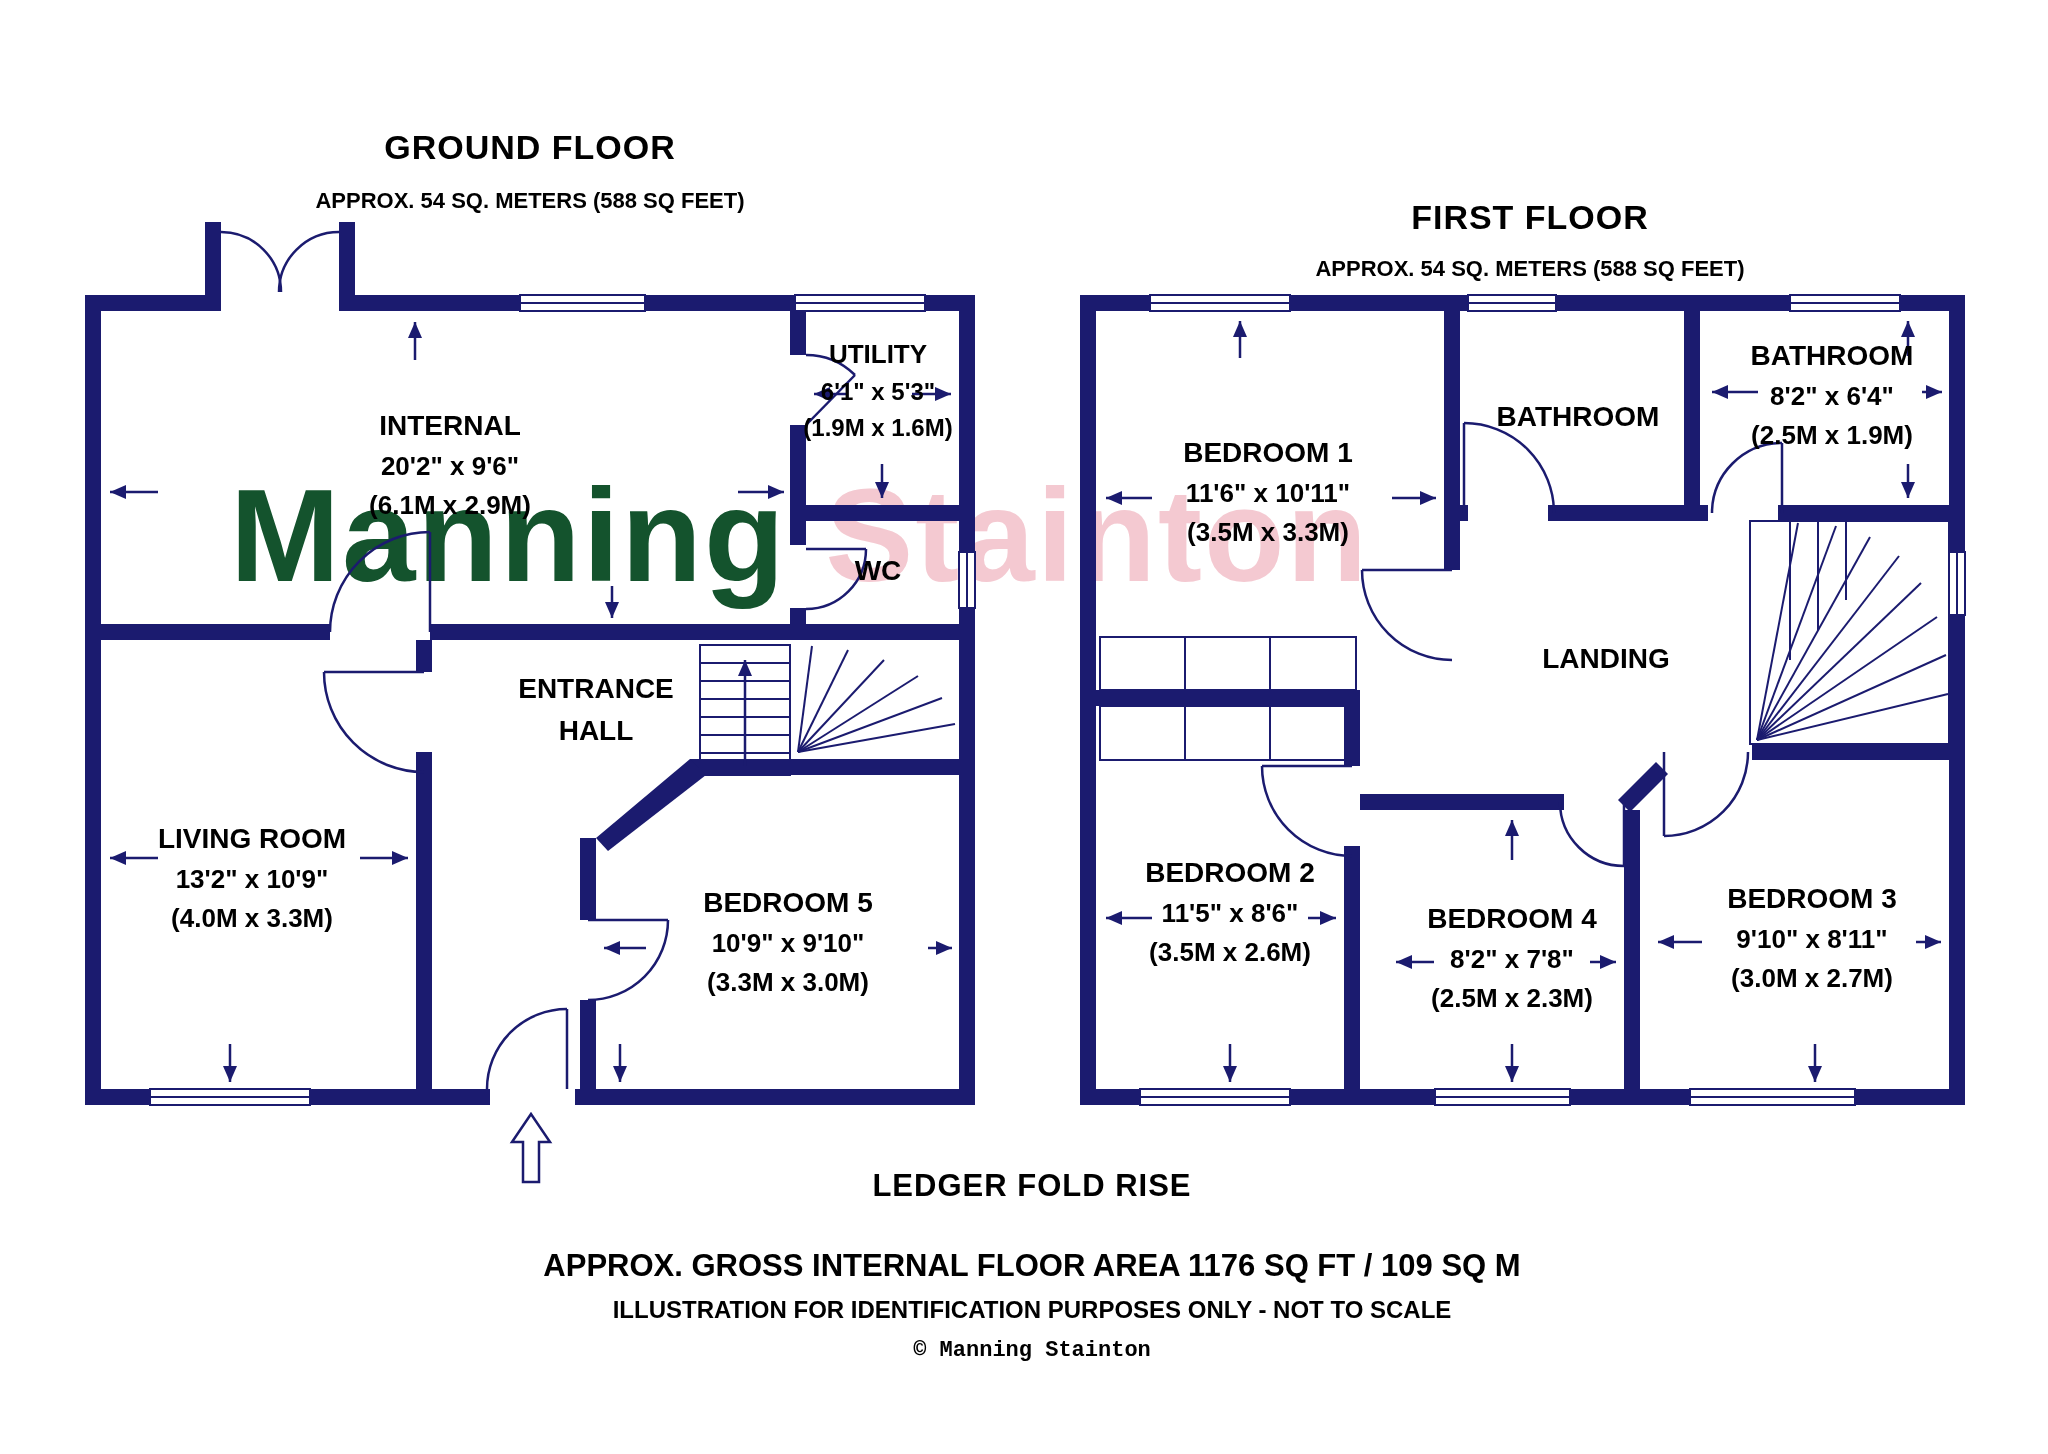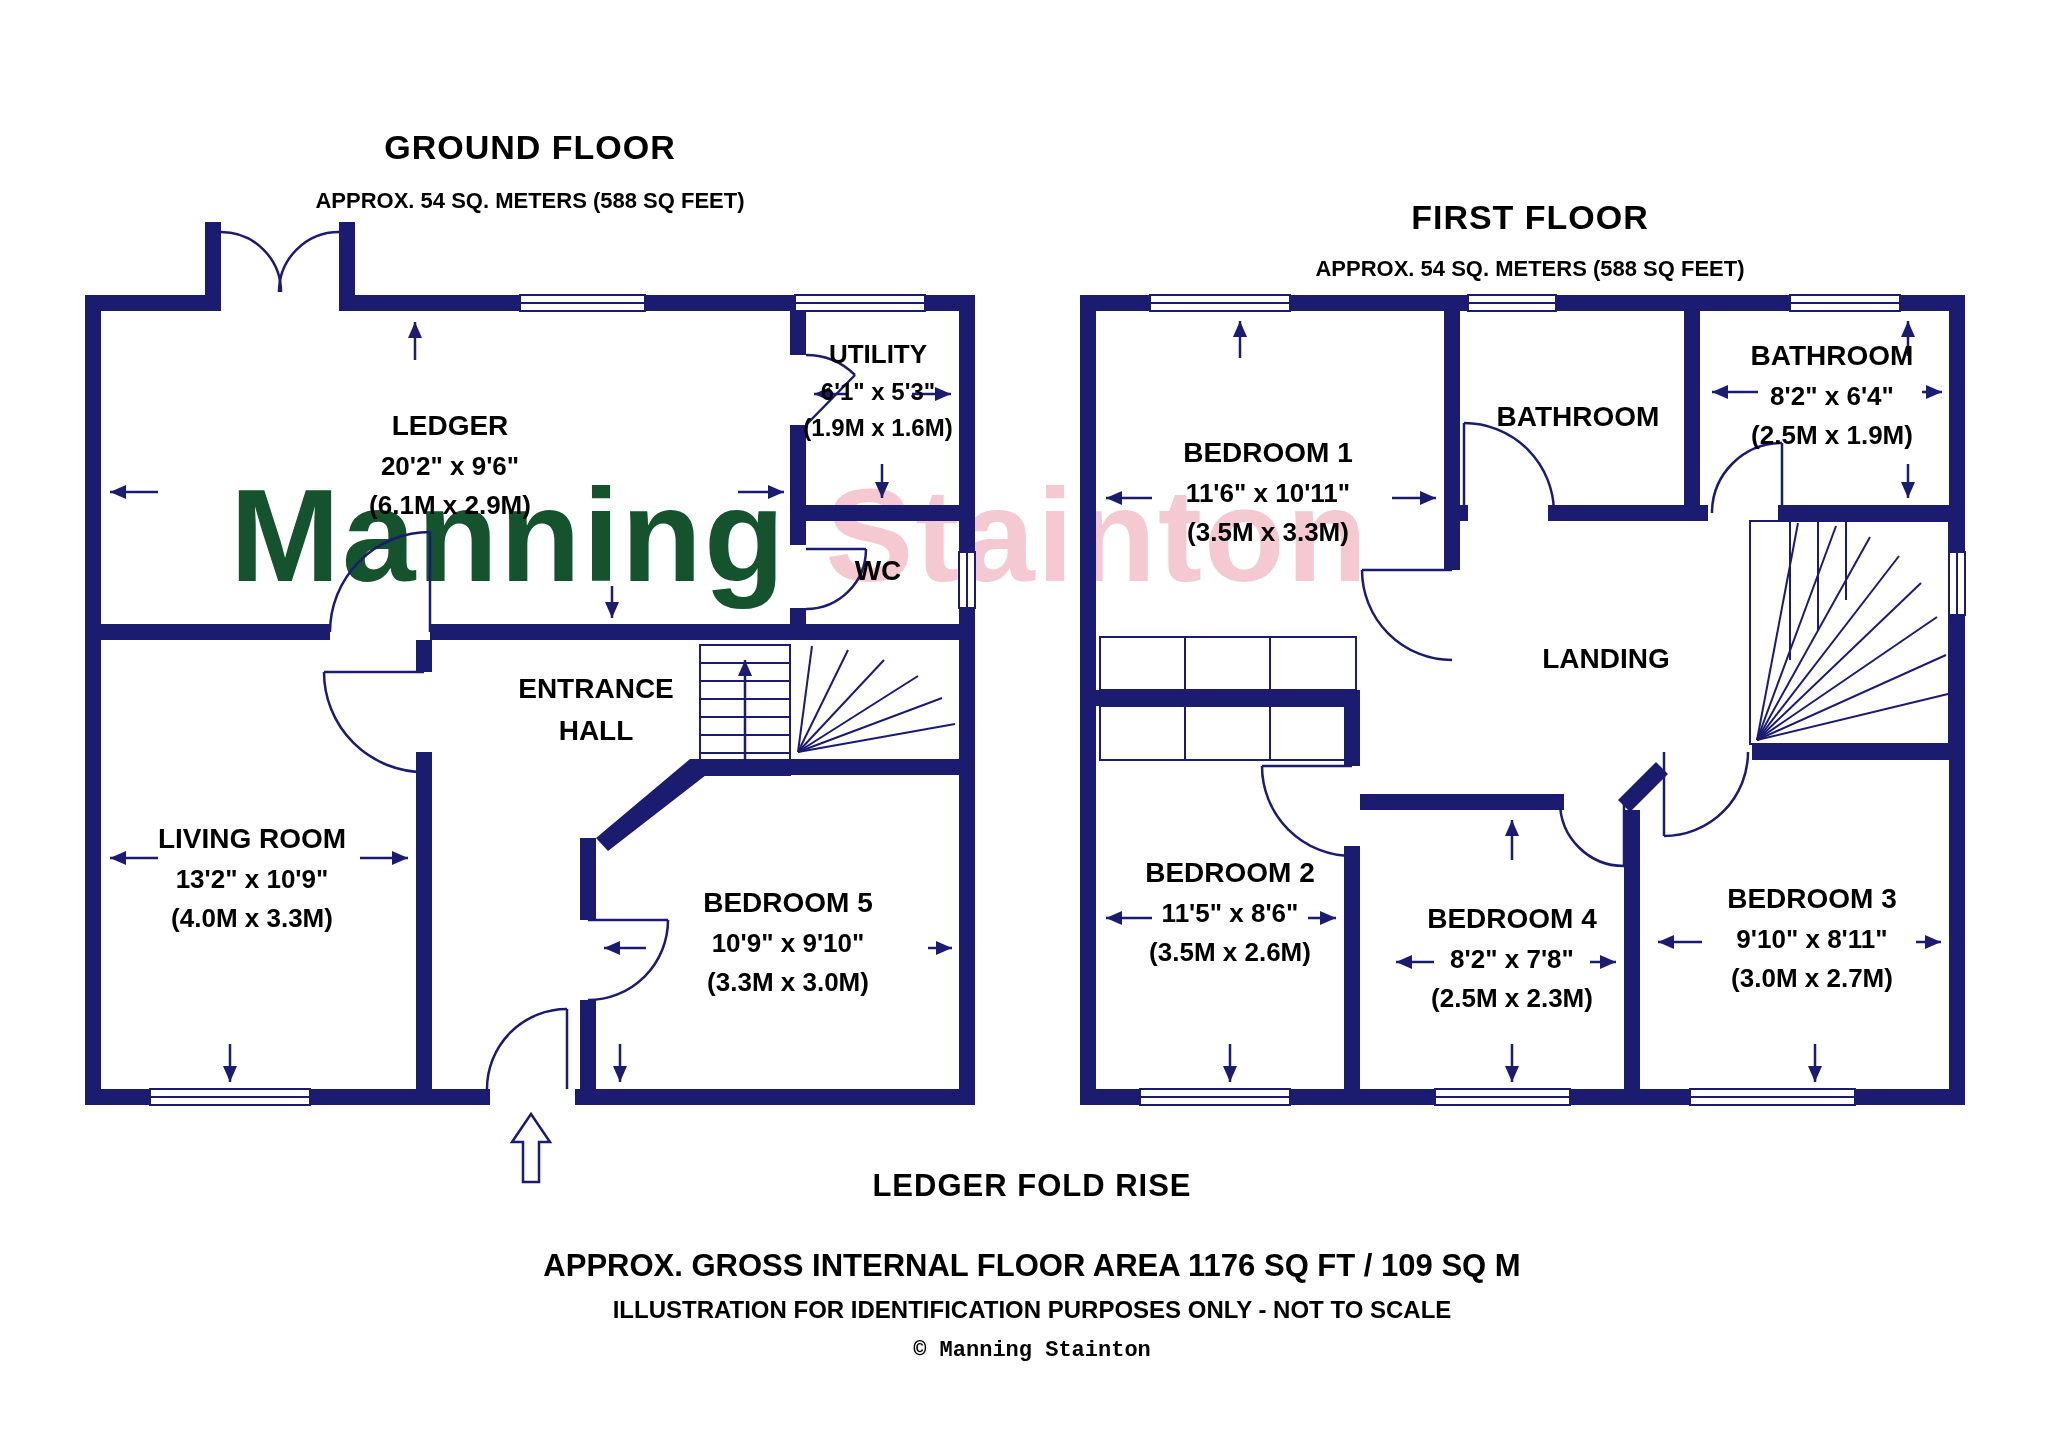--- a/index.html
+++ b/index.html
@@ -275,21 +275,21 @@
     </g>
   </svg>
 
   <div class="txt floor-title" style="left:530px;top:128px;">GROUND FLOOR</div>
   <div class="txt floor-subtitle" style="left:530px;top:188px;">APPROX. 54 SQ. METERS (588 SQ FEET)</div>
 
   <div class="txt floor-title" style="left:1530px;top:198px;">FIRST FLOOR</div>
   <div class="txt floor-subtitle" style="left:1530px;top:256px;">APPROX. 54 SQ. METERS (588 SQ FEET)</div>
 
   <div class="txt room-label" style="left:450px;top:405px;">
-    <div class="rname">LEDGER</div>
+    <div class="rname">INTERNAL</div>
     <div class="rdim">20'2" x 9'6"</div>
     <div class="rdim">(6.1M x 2.9M)</div>
   </div>
 
   <div class="txt room-label" style="left:878px;top:335px;">
     <div class="rname" style="font-size:26px;">UTILITY</div>
     <div class="rdim" style="font-size:24px;">6'1" x 5'3"</div>
     <div class="rdim" style="font-size:24px;">(1.9M x 1.6M)</div>
   </div>
 

